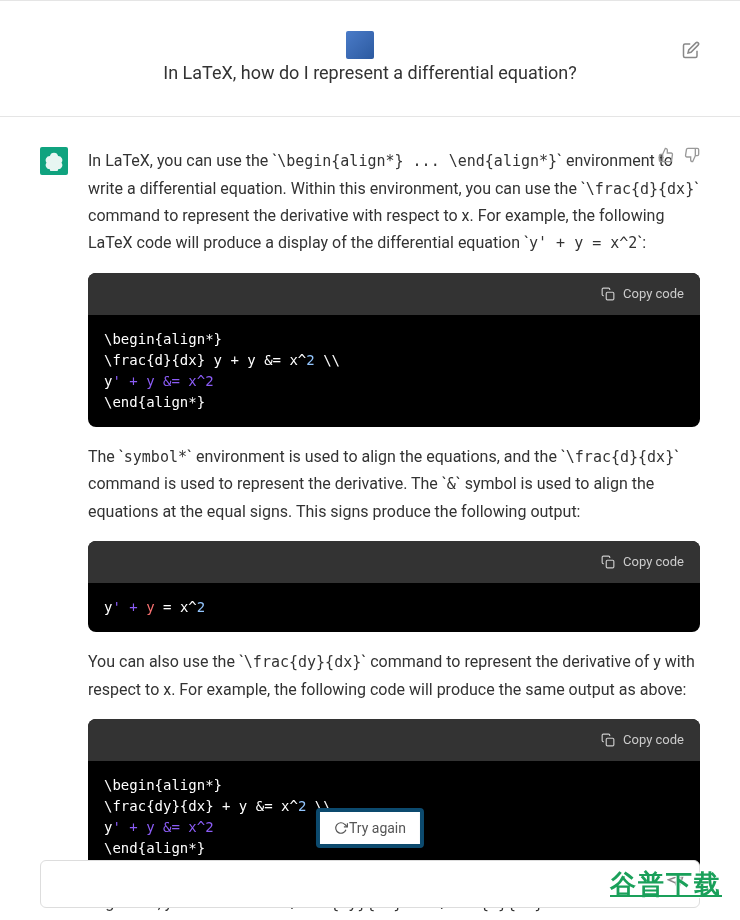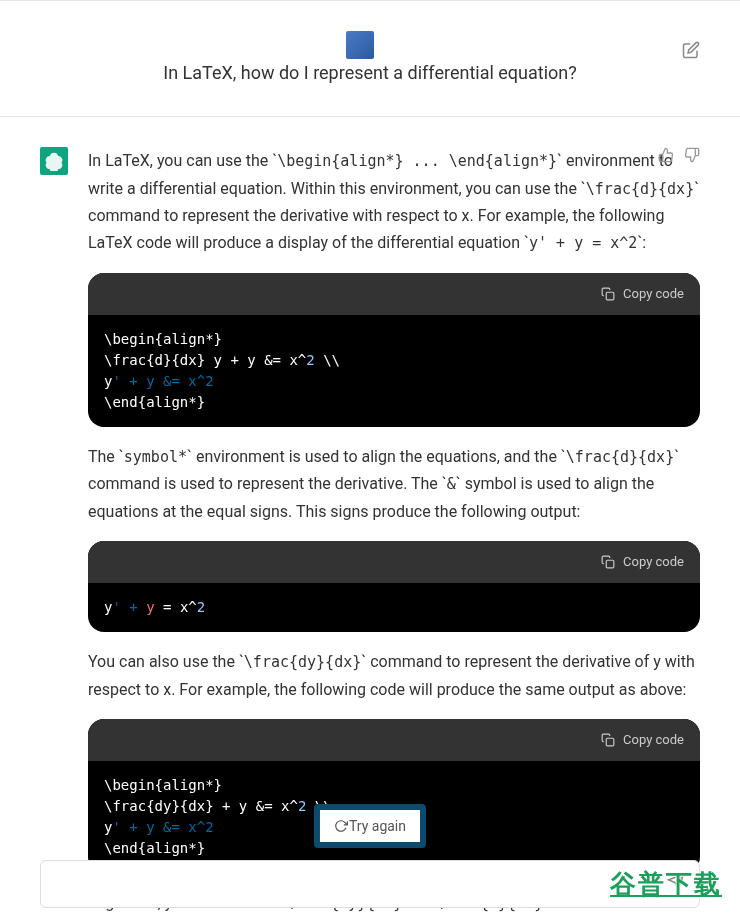--- a/index.html
+++ b/index.html
@@ -13,28 +13,28 @@
     .divider { border-top: 1px solid #e5e5e5; }
     .answer-section { padding: 30px 40px 0 40px; position: relative; }
     .answer-row { display: flex; }
     .assistant-avatar { width: 28px; height: 28px; background: #10a37f; border-radius: 2px; margin-right: 20px; flex-shrink: 0; display: flex; align-items: center; justify-content: center; }
     .assistant-avatar svg { width: 20px; height: 20px; }
     .answer-content { flex: 1; line-height: 1.7; font-size: 16px; color: #333; }
     .feedback-icons { position: absolute; right: 40px; top: 30px; display: flex; gap: 10px; color: #999; }
     .feedback-icons svg { width: 16px; height: 16px; cursor: pointer; }
     .para { margin-bottom: 16px; }
     code.inline { font-family: ui-monospace, SFMono-Regular, Menlo, monospace; font-size: 15px; text-align: center; }
-    .code-block { background: #000; border-radius: 16px; margin: 16px 0; overflow: hidden; }
+    .code-block { background: #000; border-radius: 8px; margin: 16px 0; overflow: hidden; }
     .code-header { background: #333; display: flex; justify-content: flex-end; padding: 10px 16px; align-items: center; gap: 8px; color: #ccc; font-size: 13px; }
     .code-header svg { width: 14px; height: 14px; }
     .code-body { padding: 14px 16px; font-family: ui-monospace, SFMono-Regular, Menlo, monospace; font-size: 14px; color: #fff; white-space: pre; line-height: 1.5; }
     .tok-num { color: #93c5fd; }
     .tok-red { color: #f87171; }
-    .tok-green { color: #0369a1; }
-    .try-again { position: absolute; left: 50%; transform: translateX(-50%); bottom: 72px; background: #fff; border: 6px solid #0c4a6e; border-radius: 4px; padding: 8px 14px; display: flex; align-items: center; gap: 1px; font-size: 14px; color: #555; cursor: pointer; }
+    .tok-green { color: #8b5cf6; }
+    .try-again { position: absolute; left: 50%; transform: translateX(-50%); bottom: 72px; background: #fff; border: 4px solid #0c4a6e; border-radius: 4px; padding: 8px 14px; display: flex; align-items: center; gap: 1px; font-size: 14px; color: #555; cursor: pointer; }
     .try-again svg { width: 14px; height: 14px; }
     .input-bar { position: absolute; bottom: 12px; left: 40px; right: 40px; height: 48px; border: 1px solid #ddd; border-radius: 6px; display: flex; align-items: center; padding: 0 14px; background: #fff; }
     .input-bar .send-icon { margin-left: auto; color: #888; }
     .input-bar .send-icon svg { width: 18px; height: 18px; }
     .watermark { position: absolute; right: 18px; bottom: 18px; font-size: 26px; font-weight: 700; color: #1aa05a; letter-spacing: 2px; font-family: "PingFang SC", "Microsoft YaHei", sans-serif; text-shadow: 1px 1px 0 #fff, -1px -1px 0 #fff; pointer-events: none; text-decoration: underline; }
   </style>
 </head>
 <body>
 
 <div class="top-divider"></div>

